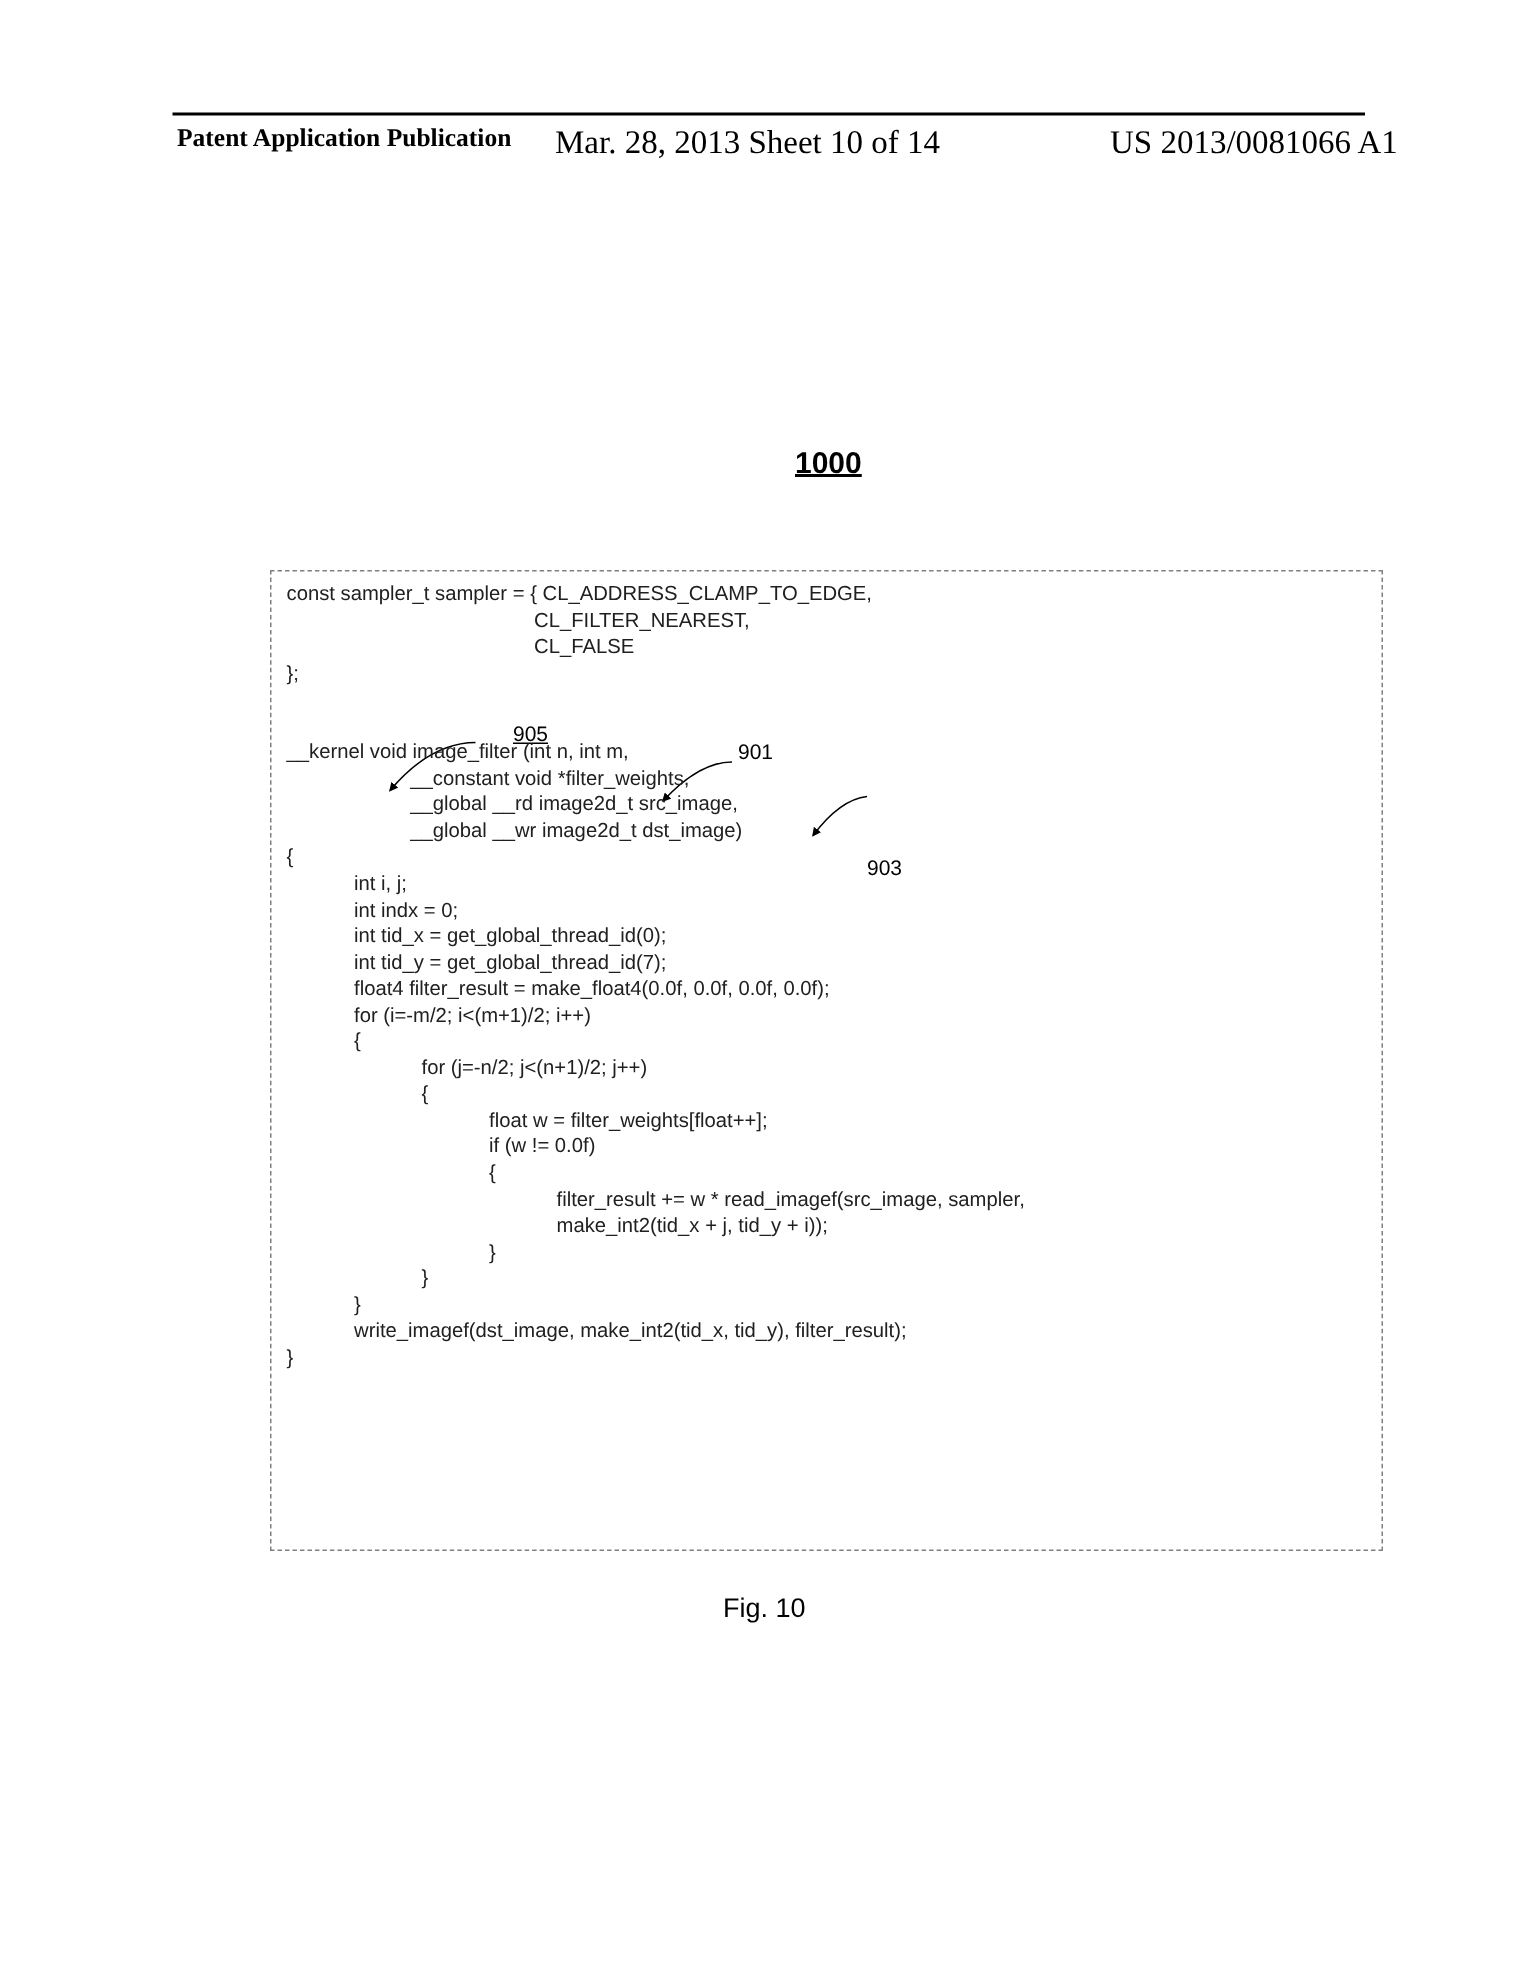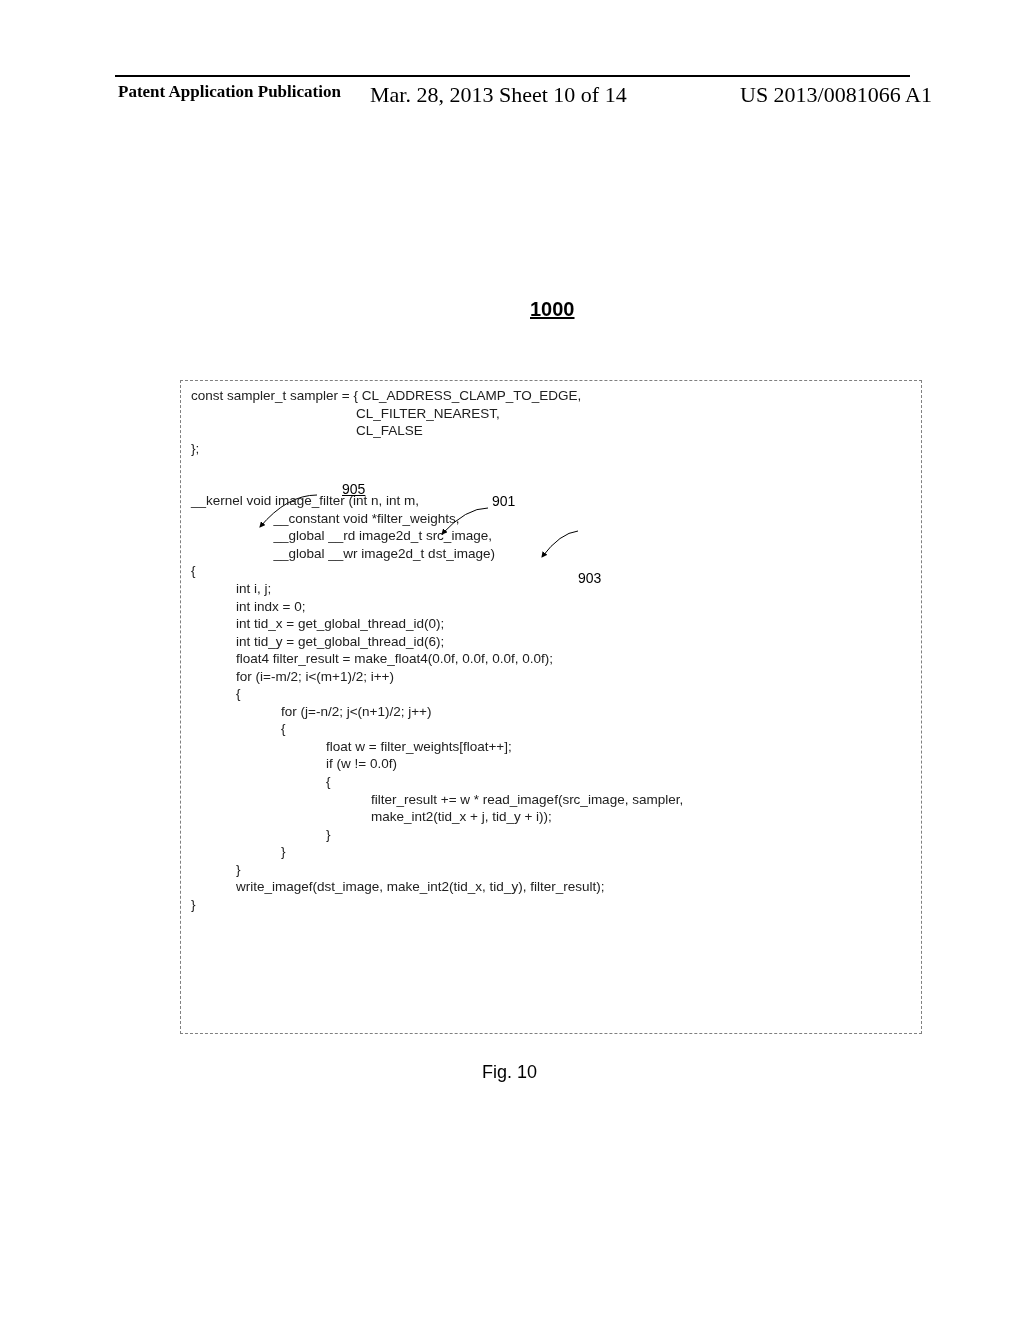--- a/index.html
+++ b/index.html
@@ -150,21 +150,21 @@
 <span></span>
 <span></span>
 <span>__kernel void image_filter (int n, int m,</span>
 <span>                      __constant void *filter_weights,</span>
 <span>                      __global __rd image2d_t src_image,</span>
 <span>                      __global __wr image2d_t dst_image)</span>
 <span>{</span>
 <span>            int i, j;</span>
 <span>            int indx = 0;</span>
 <span>            int tid_x = get_global_thread_id(0);</span>
-<span>            int tid_y = get_global_thread_id(6);</span>
+<span>            int tid_y = get_global_thread_id(7);</span>
 <span>            float4 filter_result = make_float4(0.0f, 0.0f, 0.0f, 0.0f);</span>
 <span>            for (i=-m/2; i&lt;(m+1)/2; i++)</span>
 <span>            {</span>
 <span>                        for (j=-n/2; j&lt;(n+1)/2; j++)</span>
 <span>                        {</span>
 <span>                                    float w = filter_weights[float++];</span>
 <span>                                    if (w != 0.0f)</span>
 <span>                                    {</span>
 <span>                                                filter_result += w * read_imagef(src_image, sampler,</span>
 <span>                                                make_int2(tid_x + j, tid_y + i));</span>

